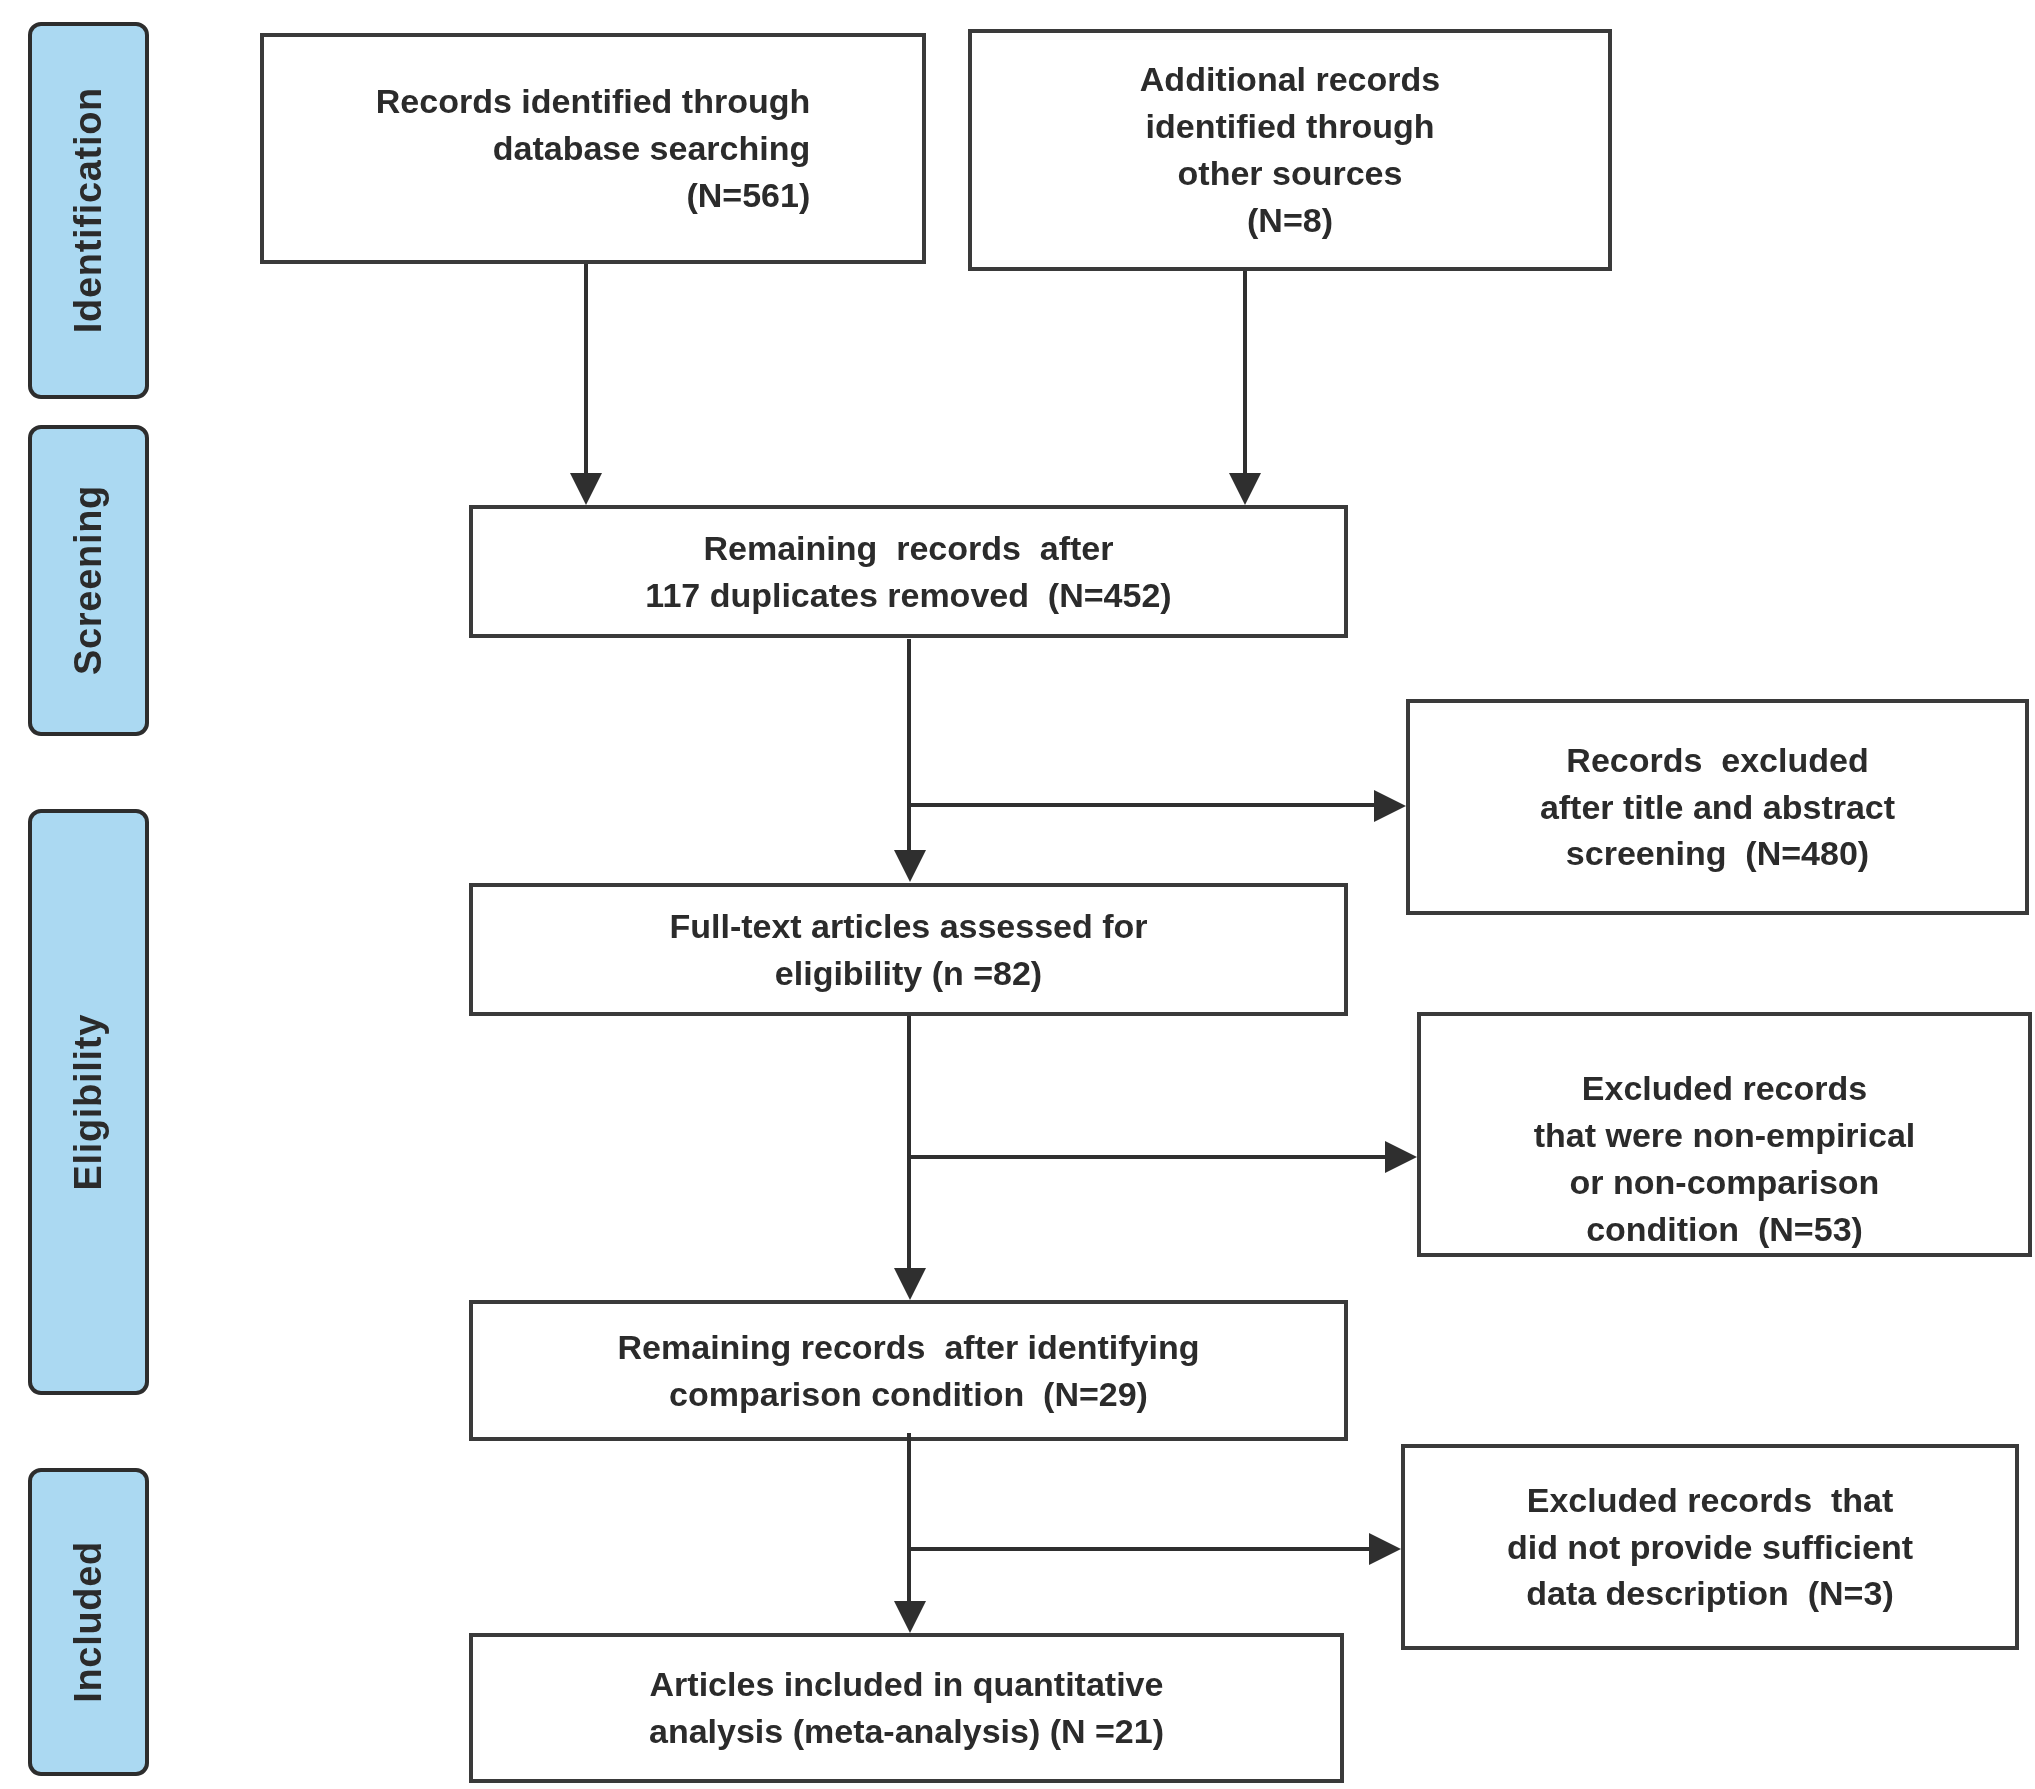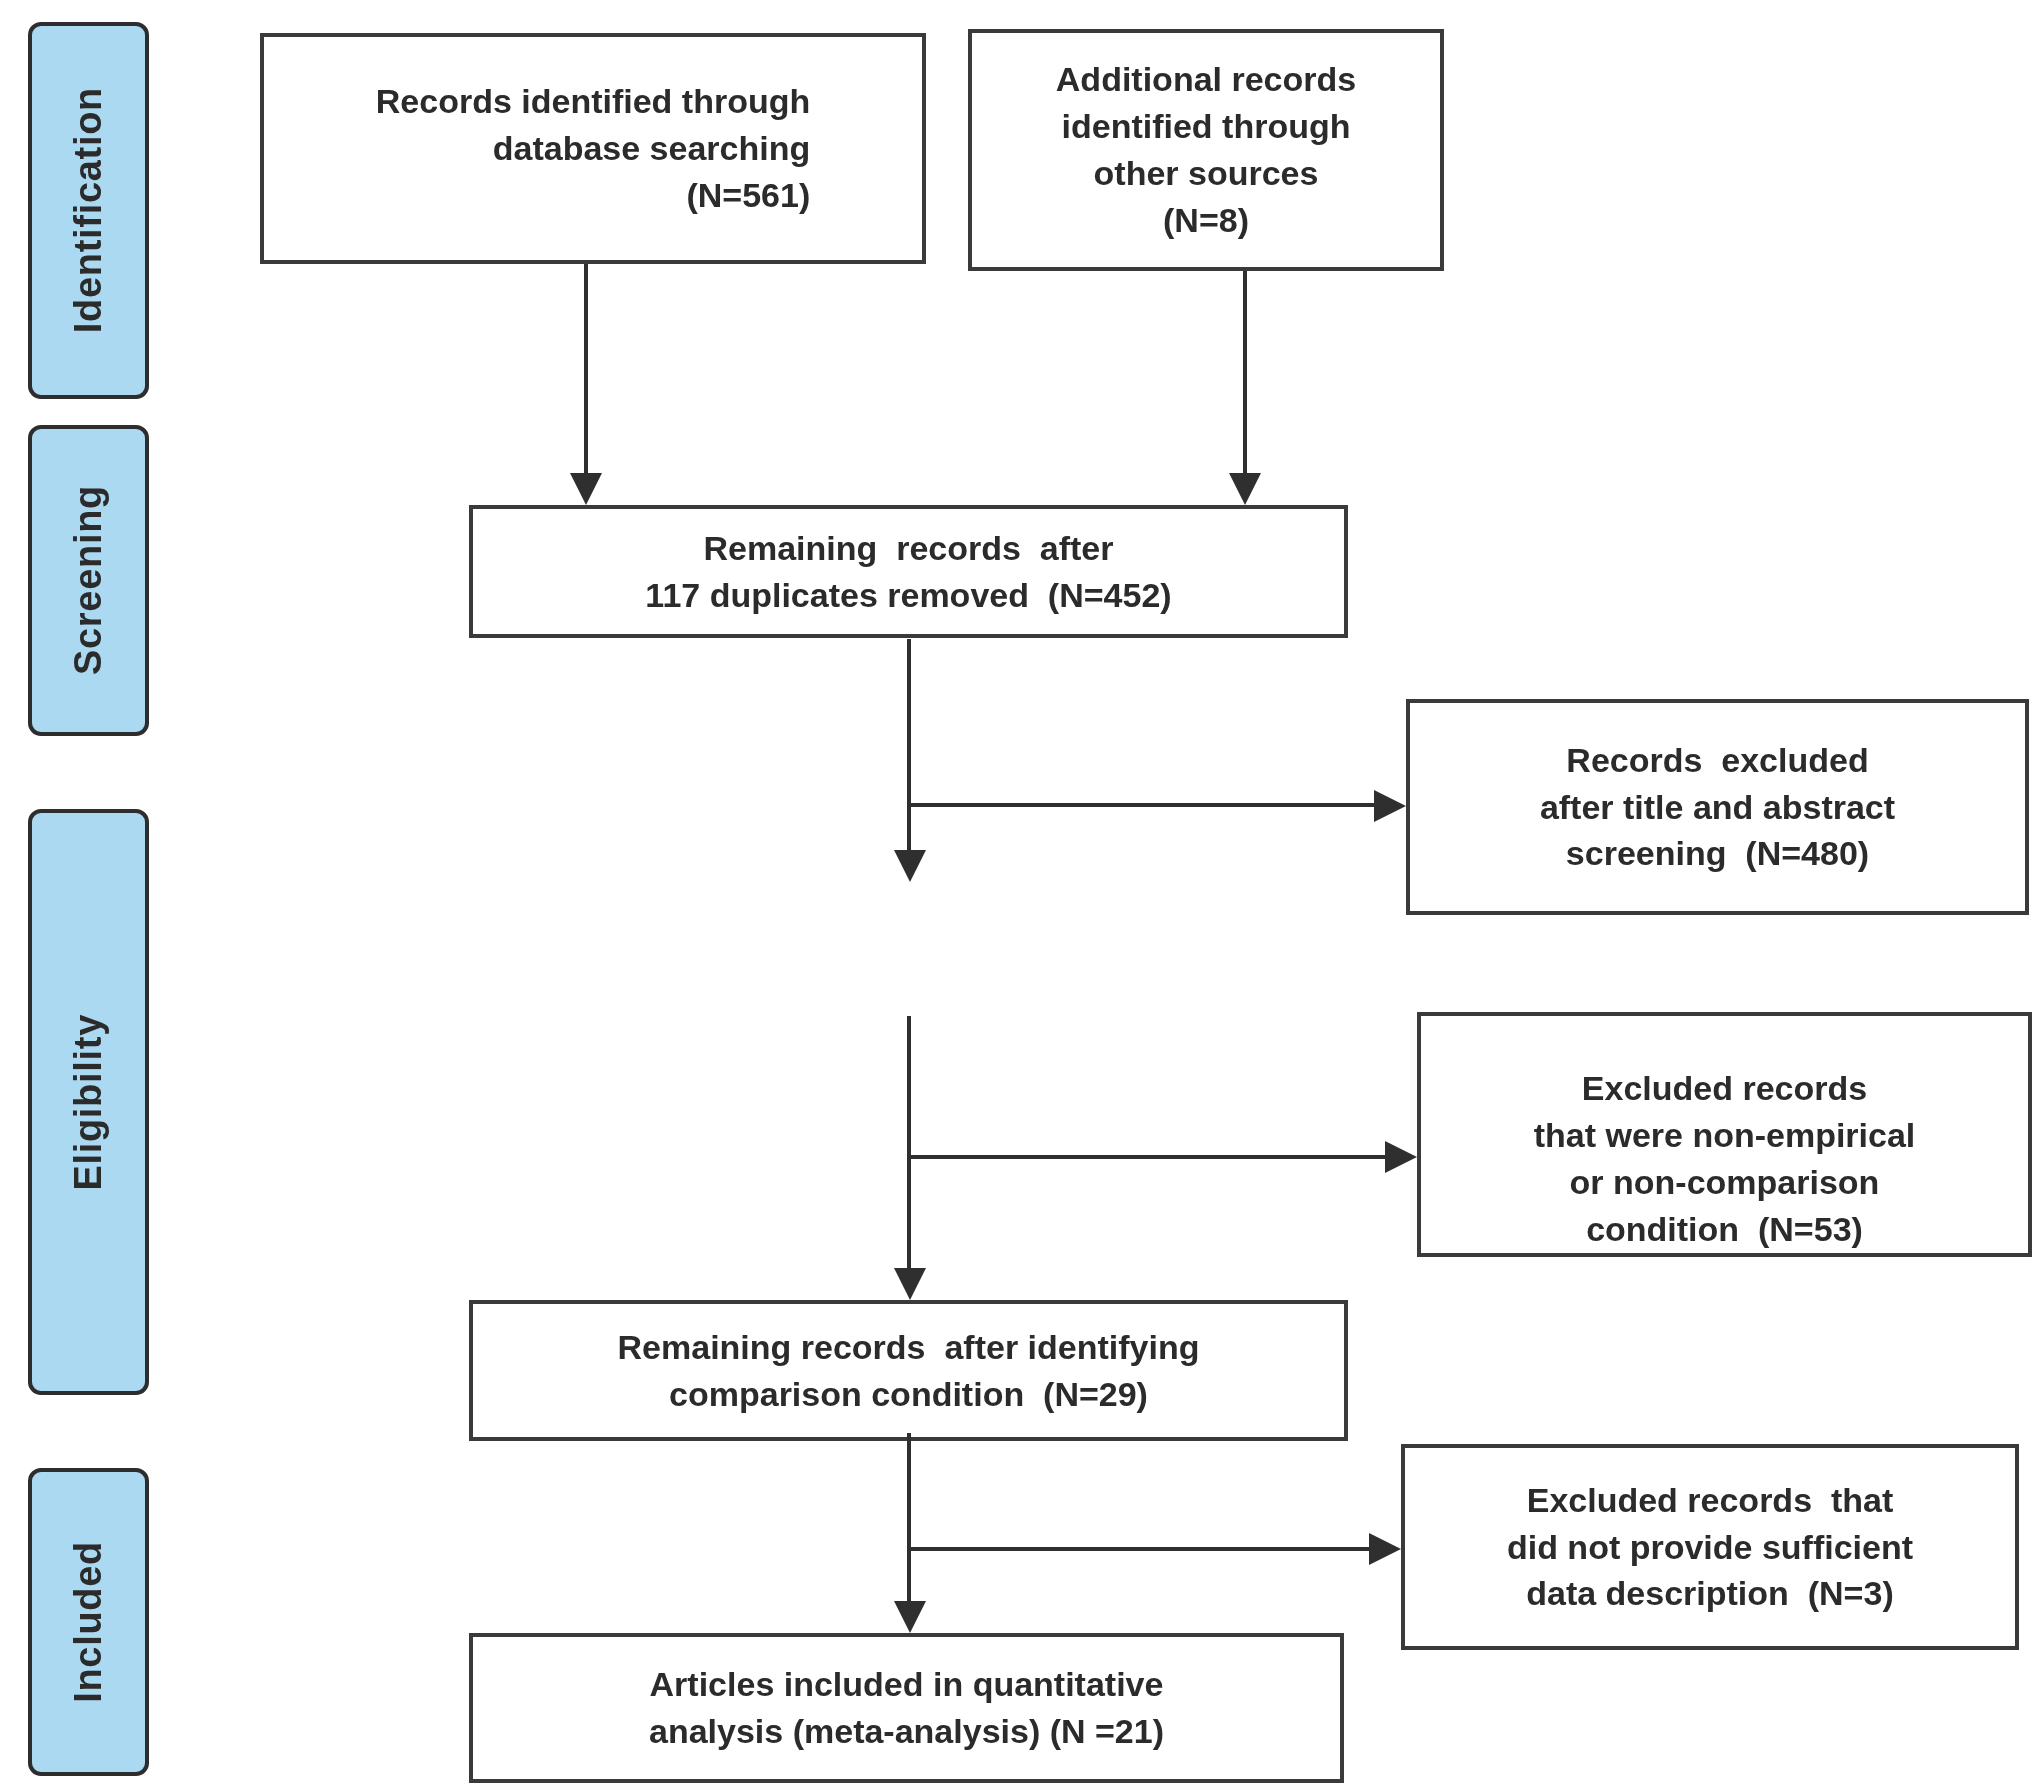--- a/index.html
+++ b/index.html
@@ -84,38 +84,42 @@
   </div>
   <div class="stage" style="top:1468px;height:308px;">
     <span class="stage-text">Included</span>
   </div>
 
   <div class="node" style="left:260px;top:33px;width:666px;height:231px;text-align:right;">
     <span class="node-text">Records identified through
 database searching
 (N=561)</span>
   </div>
-  <div class="node" style="left:968px;top:29px;width:476px;height:242px;">
+  <div class="node" style="left:968px;top:29px;width:644px;height:242px;">
     <span class="node-text">Additional records
 identified through
 other sources
 (N=8)</span>
   </div>
 
   <div class="node" style="left:469px;top:505px;width:879px;height:133px;">
     <span class="node-text">Remaining  records  after
 117 duplicates removed  (N=452)</span>
   </div>
 
   <div class="node" style="left:1406px;top:699px;width:623px;height:216px;">
     <span class="node-text">Records  excluded
 after title and abstract
 screening  (N=480)</span>
   </div>
 
+  <div class="node" style="left:469px;top:883px;width:879px;height:133px;">
+    <span class="node-text">Full-text articles assessed for
+eligibility (n =82)</span>
+  </div>
 
   <div class="node" style="left:1417px;top:1012px;width:615px;height:245px;align-items:flex-end;">
     <span class="node-text">Excluded records
 that were non-empirical
 or non-comparison
 condition  (N=53)</span>
   </div>
 
   <div class="node" style="left:469px;top:1300px;width:879px;height:141px;justify-content:center;">
     <span class="node-text">Remaining records  after identifying

